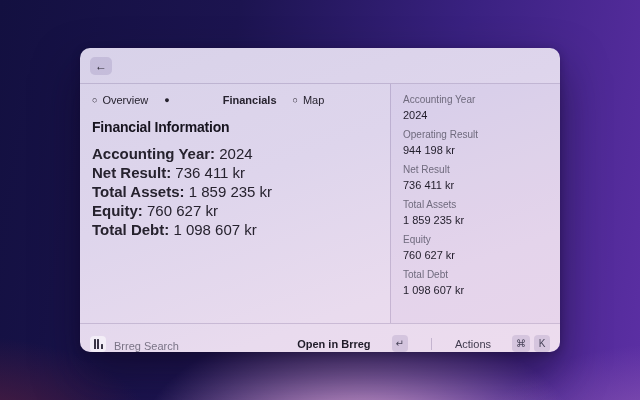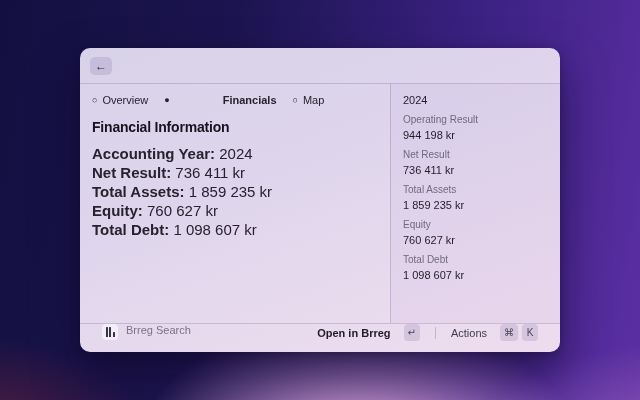--- a/index.html
+++ b/index.html
@@ -61,36 +61,36 @@
     width: 170px; padding: 10px 12px; overflow: hidden;
     border-left: 1px solid rgba(60,40,100,0.18);
     background: rgba(130,100,190,0.05);
   }
   .meta-item { margin-bottom: 7px; }
   .meta-label { font-size: 10px; line-height: 11px; color: #6f6a7d; margin-bottom: 4px; }
   .meta-value { font-size: 11px; line-height: 13px; color: #211d2a; font-weight: 500; }
 
   
   .window-footer {
-    height: 29px; display: flex; align-items: flex-start; gap: 8px;
-    padding: 0 22px; border-top: 1px solid rgba(60,40,100,0.18);
+    height: 29px; display: flex; align-items: flex-end; gap: 8px;
+    padding: 0 10px; border-top: 1px solid rgba(60,40,100,0.18);
   }
   .app-icon {
     width: 16px; height: 16px; border-radius: 4px;
     background: rgba(255,255,255,0.55);
     display: flex; align-items: flex-end; justify-content: center;
     gap: 1.5px; padding: 3px 3.5px;
   }
   .app-icon i { display: block; width: 2.5px; background: #3a3545; border-radius: 0.5px; }
   .app-icon i:nth-child(1) { height: 10px; }
   .app-icon i:nth-child(2) { height: 10px; }
   .app-icon i:nth-child(3) { height: 5px; }
   .app-name { font-size: 11px; color: #7a7486; }
 
-  .footer-right { margin-left: auto; display: flex; align-items: center; gap: 13px; }
+  .footer-right { margin-left: auto; display: flex; align-items: center; gap: 21px; }
   .primary-action { font-size: 11px; font-weight: 700; color: #201c29; }
   .key-badge {
     min-width: 16px; height: 17px; padding: 0 4px; border-radius: 4px;
     background: rgba(80,60,130,0.14);
     font-size: 10px; line-height: 17px; text-align: center; color: #49445a;
   }
   .footer-divider { width: 1px; height: 12px; background: rgba(60,40,100,0.22); margin: 0 2px; }
   .actions-label { font-size: 11px; color: #403b4e; }
 </style>
 </head>
@@ -128,20 +128,21 @@
           <div class="field"><span class="f-label">Accounting Year: </span><span class="f-value">2024</span></div>
           <div class="field"><span class="f-label">Net Result: </span><span class="f-value">736 411 kr</span></div>
           <div class="field"><span class="f-label">Total Assets: </span><span class="f-value">1 859 235 kr</span></div>
           <div class="field"><span class="f-label">Equity: </span><span class="f-value">760 627 kr</span></div>
           <div class="field"><span class="f-label">Total Debt: </span><span class="f-value">1 098 607 kr</span></div>
         </div>
     </div>
 
     <div class="sidebar" id="meta-list">
         <div class="meta-item">
+          <div class="meta-label">Accounting Year</div>
           <div class="meta-value">2024</div>
         </div>
         <div class="meta-item">
           <div class="meta-label">Operating Result</div>
           <div class="meta-value">944 198 kr</div>
         </div>
         <div class="meta-item">
           <div class="meta-label">Net Result</div>
           <div class="meta-value">736 411 kr</div>
         </div>

